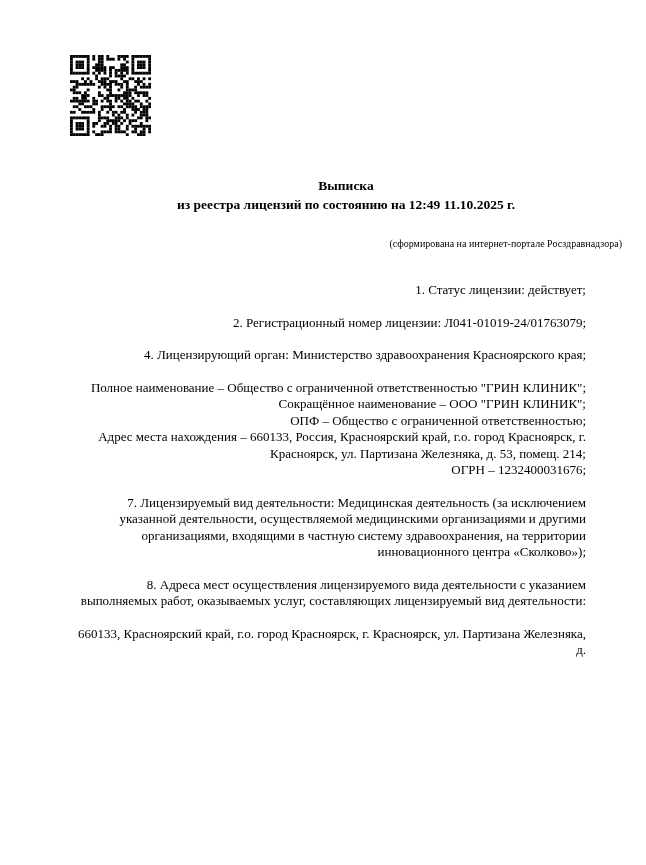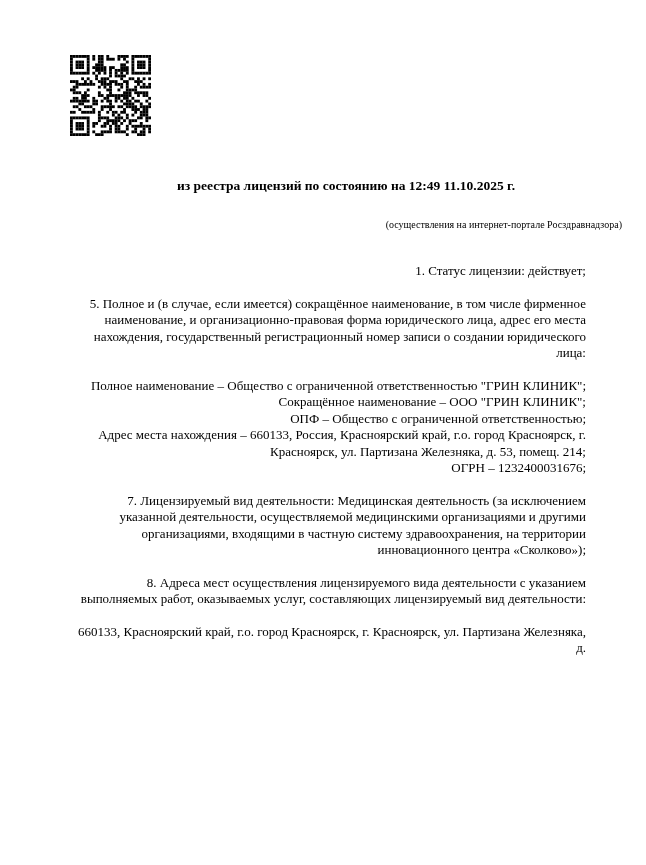--- a/index.html
+++ b/index.html
@@ -489,28 +489,30 @@
         <rect x="55.86" y="78.21" width="2.85" height="2.85"></rect>
         <rect x="67.03" y="78.21" width="2.85" height="2.85"></rect>
         <rect x="69.83" y="78.21" width="2.85" height="2.85"></rect>
         <rect x="72.62" y="78.21" width="2.85" height="2.85"></rect>
       </svg>
   </div>
 
   <div class="content">
 
     <div class="title">
+      <div>Выписка</div>
       <div>из реестра лицензий по состоянию на 12:49 11.10.2025 г.</div>
     </div>
 
-    <div class="subtitle">(осуществления на интернет-портале Росздравнадзора)</div>
+    <div class="subtitle">(сформирована на интернет-портале Росздравнадзора)</div>
 
     <div class="body-text">
       <p>1. Статус лицензии: действует;</p>
-      <p>5. Полное и (в случае, если имеется) сокращённое наименование, в том числе фирменное наименование, и организационно-правовая форма юридического лица, адрес его места нахождения, государственный регистрационный номер записи о создании юридического лица:</p>
+      <p>2. Регистрационный номер лицензии: Л041-01019-24/01763079;</p>
+      <p>4. Лицензирующий орган: Министерство здравоохранения Красноярского края;</p>
       <p class="multiline">Полное наименование – Общество с ограниченной ответственностью "ГРИН КЛИНИК";
 Сокращённое наименование – ООО "ГРИН КЛИНИК";
 ОПФ – Общество с ограниченной ответственностью;
 Адрес места нахождения – 660133, Россия, Красноярский край, г.о. город Красноярск, г. Красноярск, ул. Партизана Железняка, д. 53, помещ. 214;
 ОГРН – 1232400031676;</p>
       <p>7. Лицензируемый вид деятельности: Медицинская деятельность (за исключением указанной деятельности, осуществляемой медицинскими организациями и другими организациями, входящими в частную систему здравоохранения, на территории инновационного центра «Сколково»);</p>
       <p>8. Адреса мест осуществления лицензируемого вида деятельности с указанием выполняемых работ, оказываемых услуг, составляющих лицензируемый вид деятельности:</p>
       <p>660133, Красноярский край, г.о. город Красноярск, г. Красноярск, ул. Партизана Железняка, д.</p>
     </div>
 

